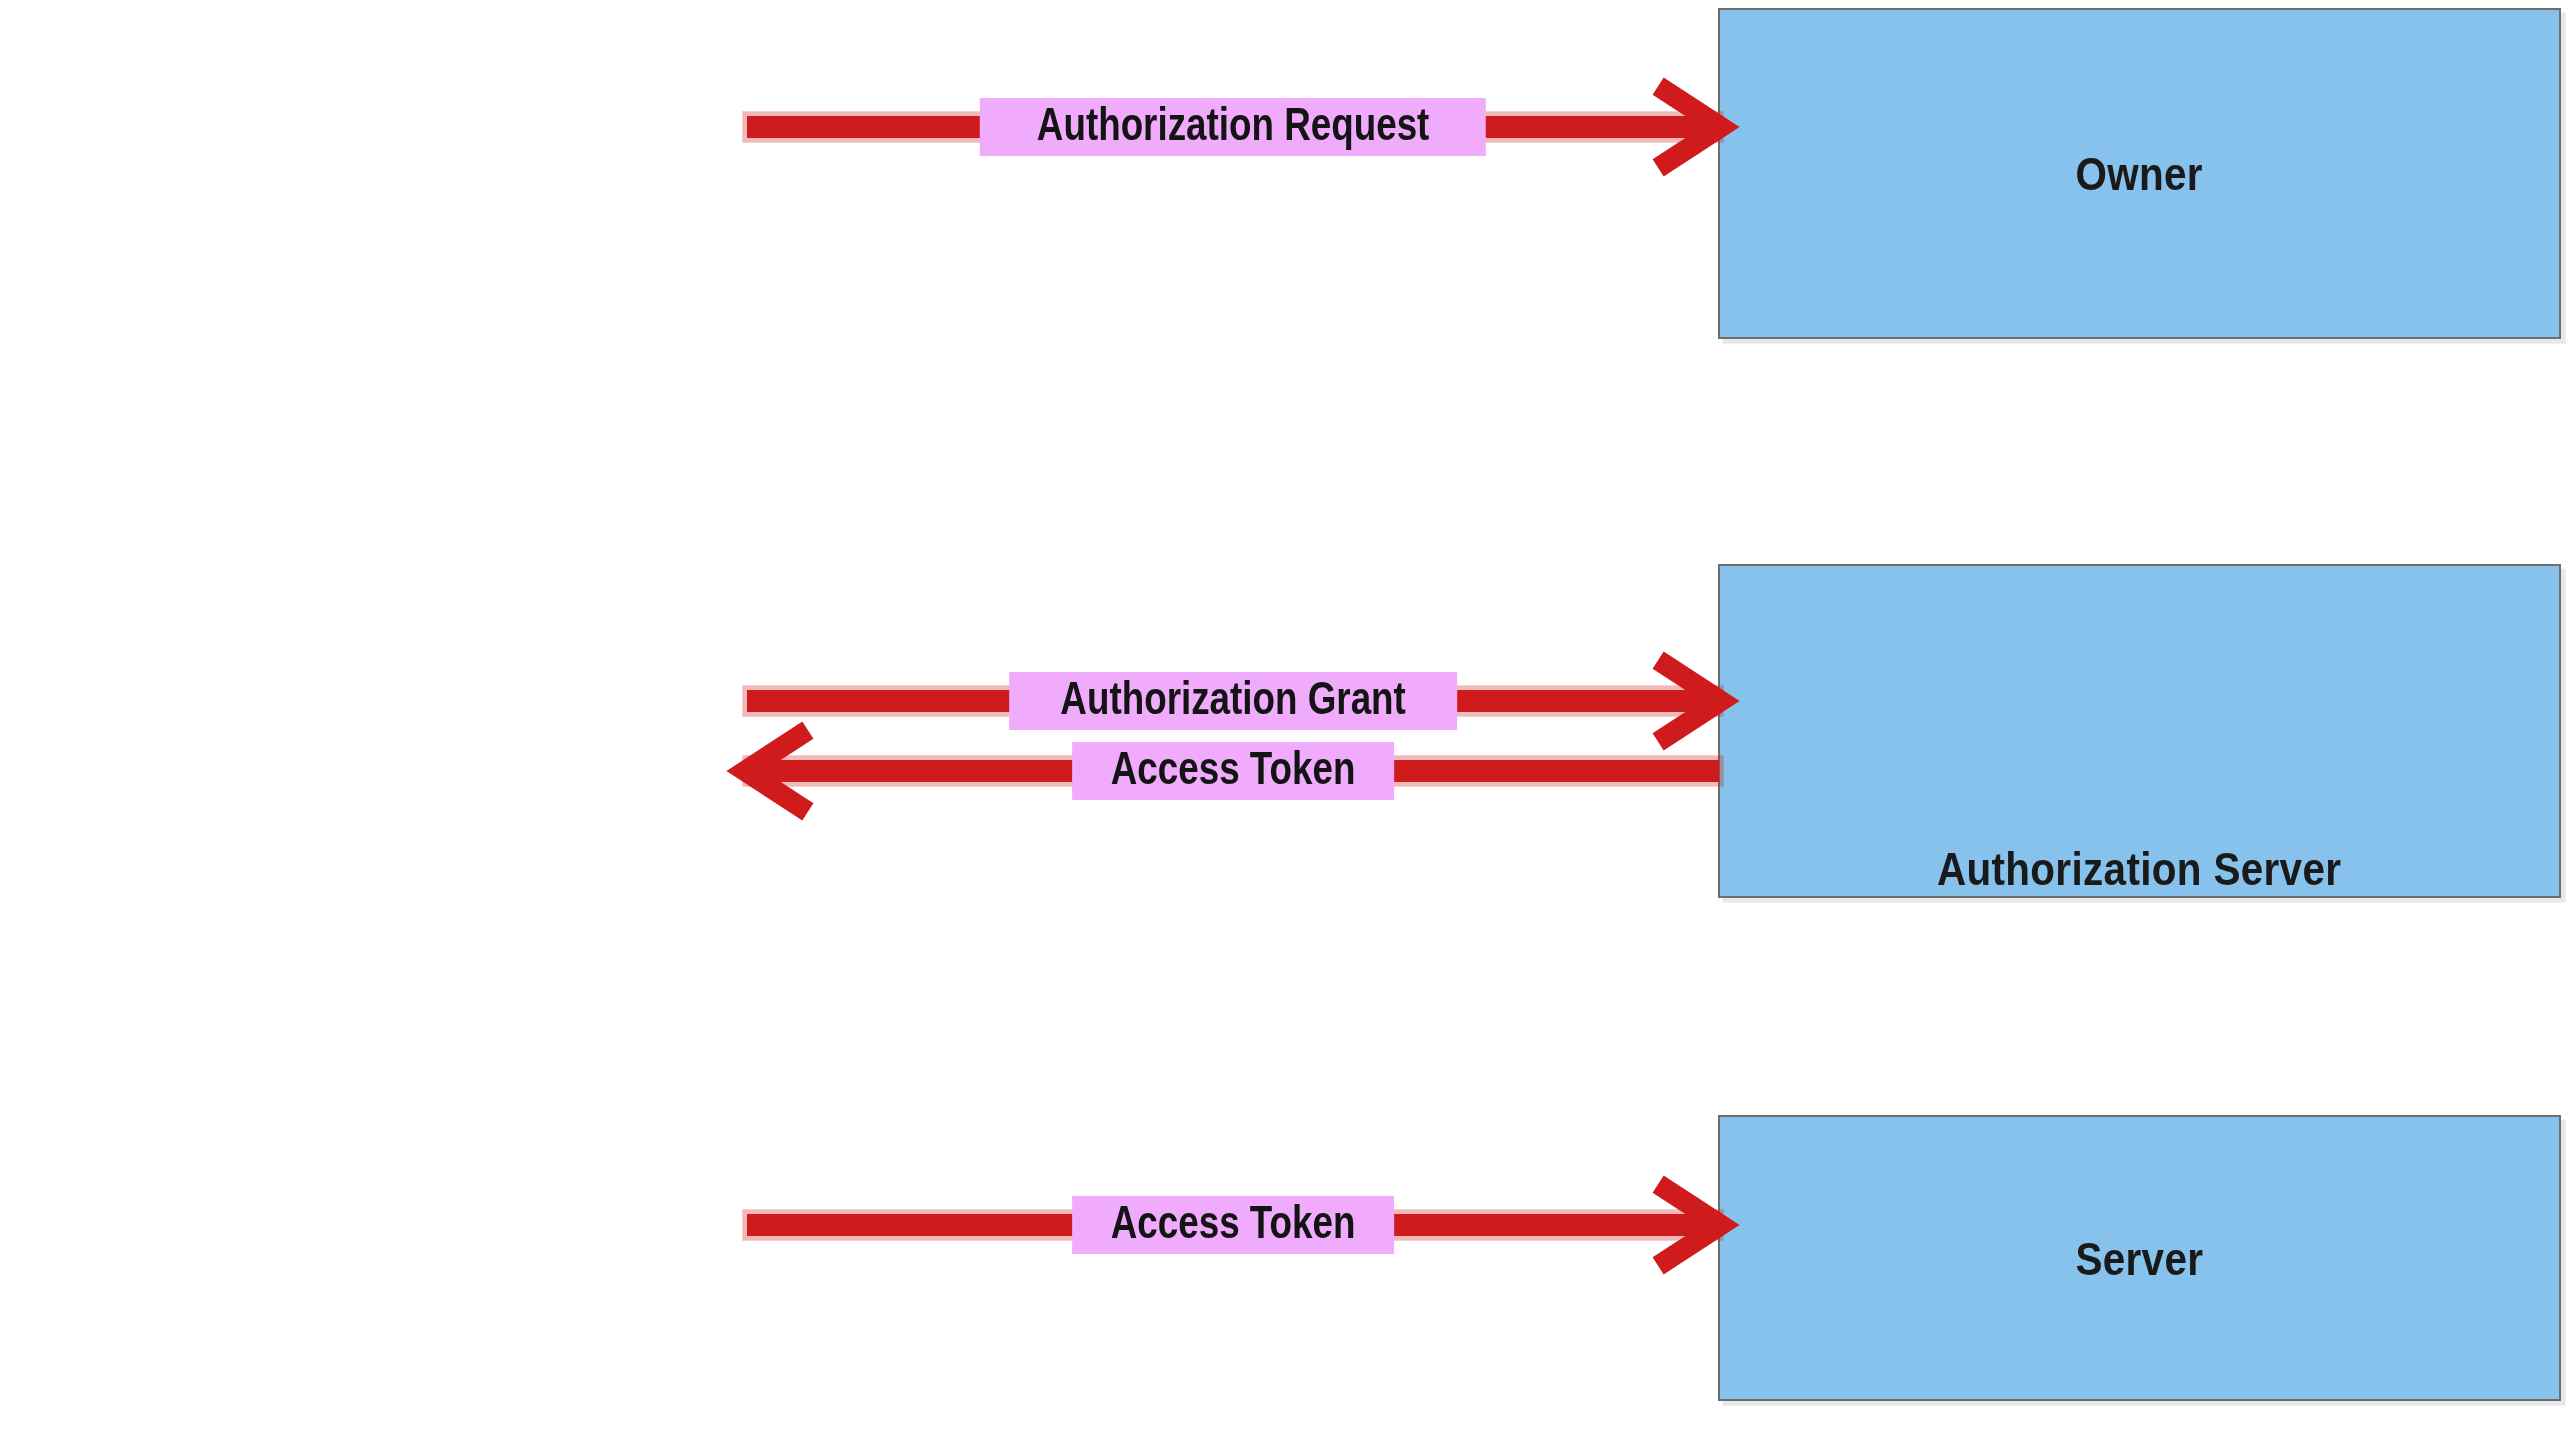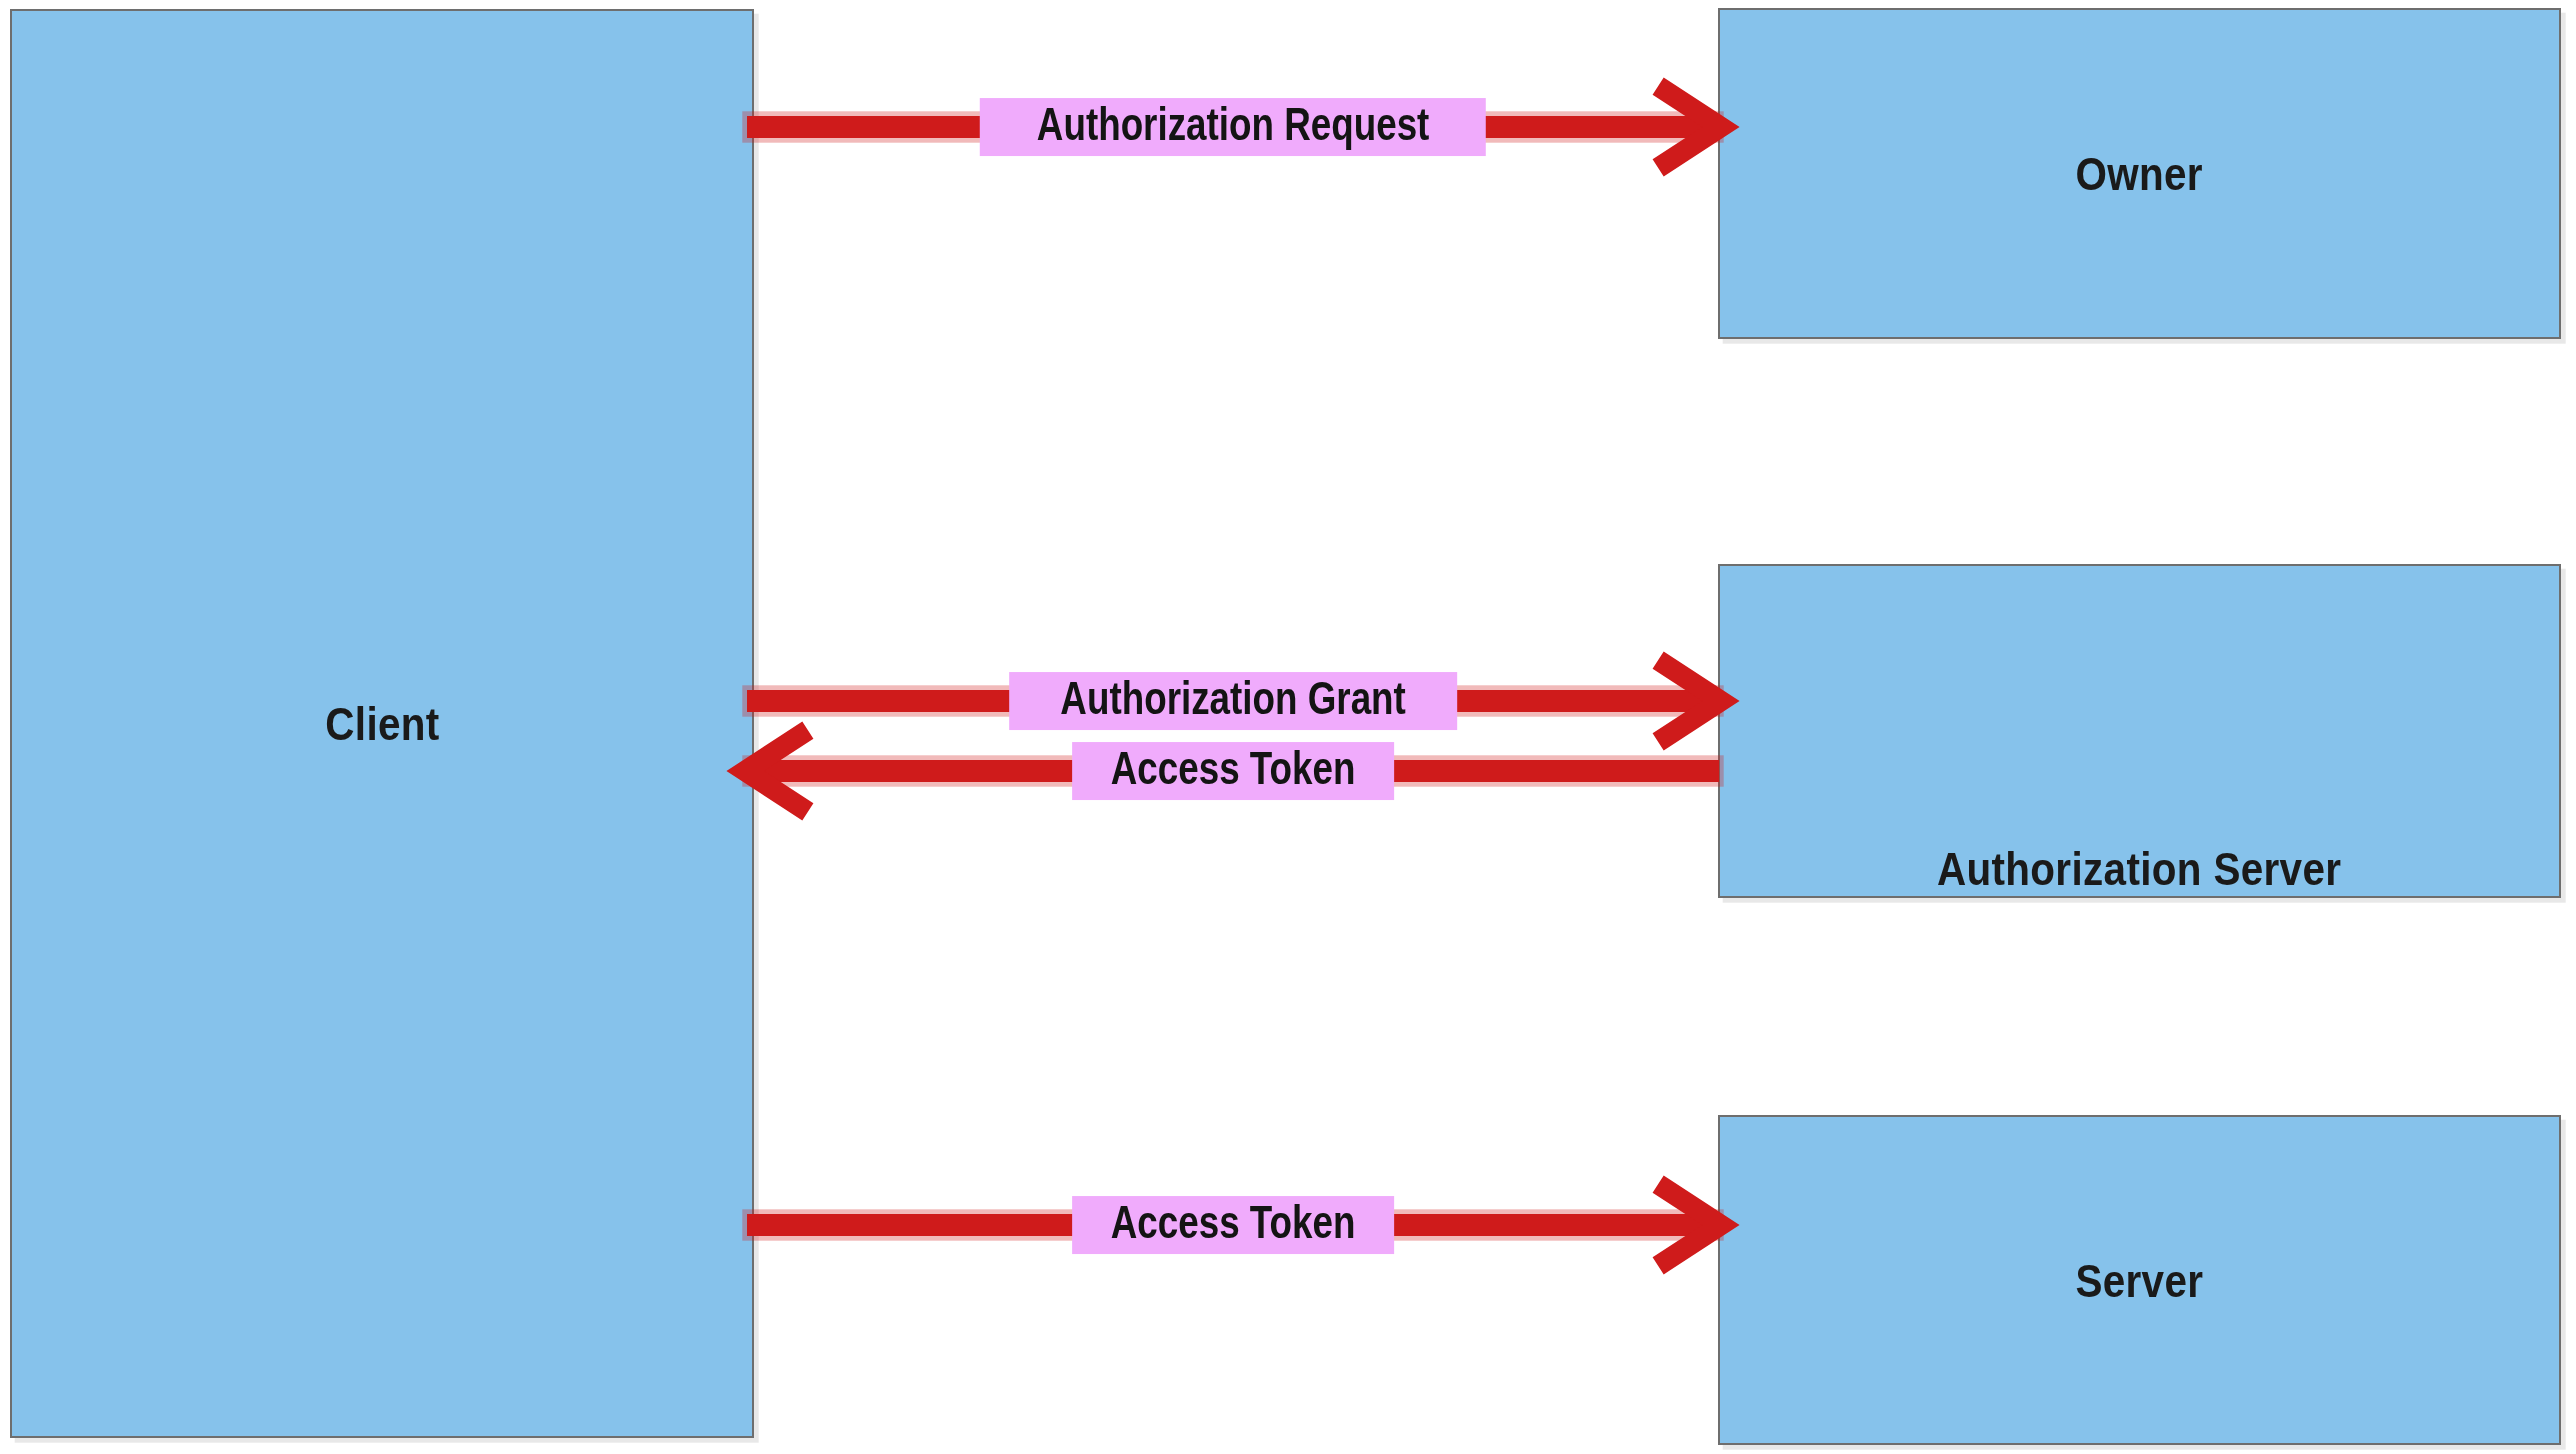--- a/index.html
+++ b/index.html
@@ -23,21 +23,21 @@
     font-size:47px;
     letter-spacing:0.4px;
     white-space:nowrap;
     transform:scaleX(0.86);
     transform-origin:center center;
   }
 
   #node-client{left:10.2px;top:9.4px;width:744px;height:1429px;}
   #node-owner{left:1718px;top:7.9px;width:843px;height:331px;}
   #node-auth-server{left:1718px;top:564px;width:843px;height:334px;align-items:flex-end;}
-  #node-server{left:1718px;top:1115px;width:843px;height:330px;}
+  #node-server{left:1718px;top:1115px;width:843px;height:286px;}
 
   
   .flow{position:absolute;height:44px;}         
   .shaft{
     position:absolute;top:50%;left:0;right:0;
     height:22px;margin-top:-11px;
     background:#cf1b1b;
     box-shadow:0 0 0 4.7px rgba(207,27,27,0.30);
   }
   .head{position:absolute;top:50%;width:69px;height:88px;margin-top:-44px;}
@@ -67,23 +67,20 @@
   #flow-2{left:747px;width:972px;top:651px;margin-top:28px;}
   #flow-3{left:747px;width:972px;top:749px;}
   #flow-4{left:747px;width:972px;top:1203px;}
   #flow-5{left:747px;width:972px;top:1300px;}
 </style>
 </head>
 <body>
 
 <div id="stage">
 
-  <div class="node" id="node-client">
-    <div class="node-label">Client</div>
-  </div>
 
   <div class="node" id="node-owner">
     <div class="node-label">Owner</div>
   </div>
 
   <div class="node" id="node-auth-server">
     <div class="node-label">Authorization Server</div>
   </div>
 
   <div class="node" id="node-server">

